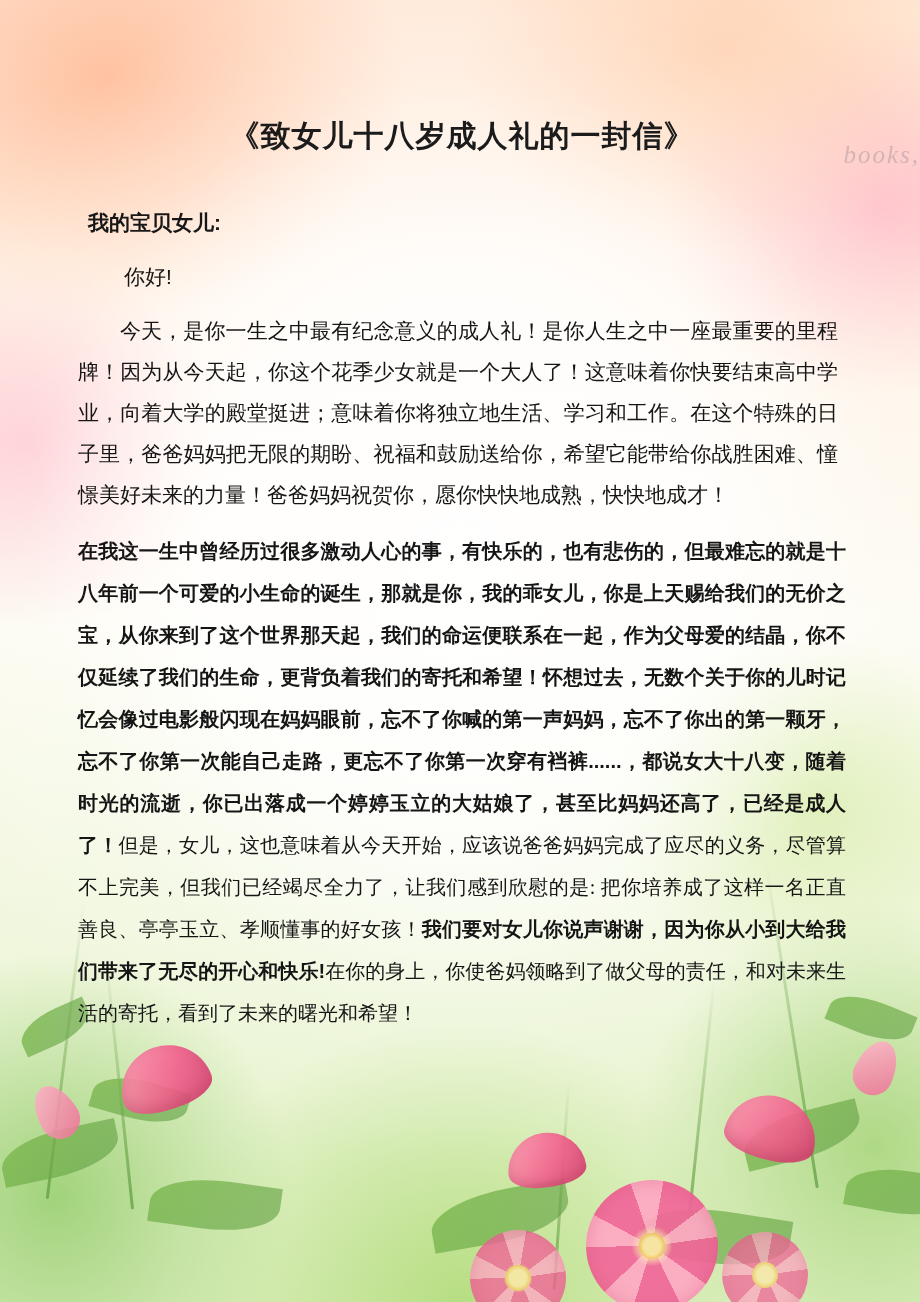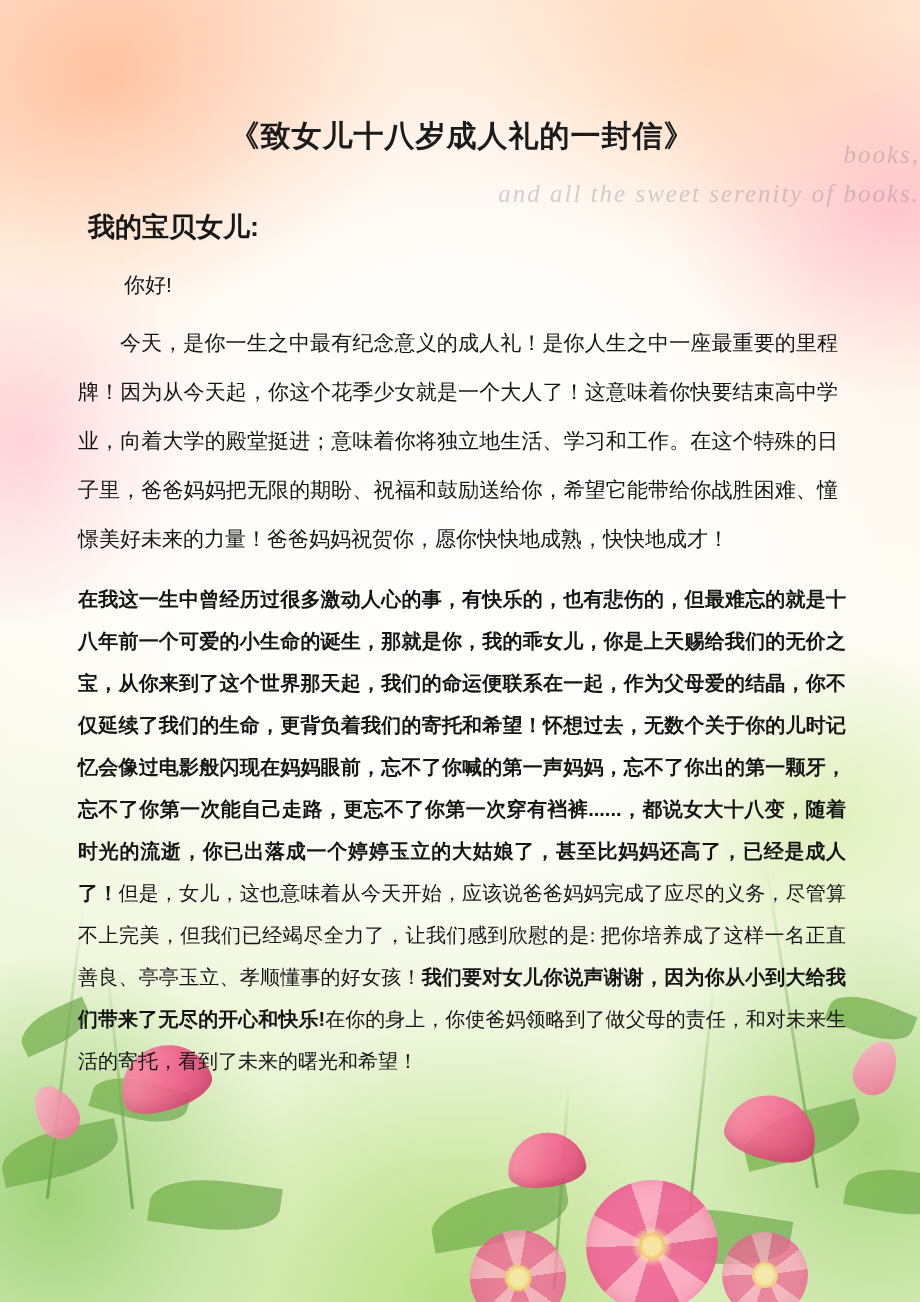--- a/index.html
+++ b/index.html
@@ -116,36 +116,36 @@
     margin: 116px 0 0 0;
     text-align: center;
     font-size: 30px;
     font-weight: bold;
     color: #1b1b1b;
     letter-spacing: 1px;
     font-family: "Liberation Sans", "DejaVu Sans", sans-serif;
   }
   .salutation {
     margin: 52px 0 0 10px;
-    font-size: 27px;
+    font-size: 21px;
     font-weight: bold;
     color: #171717;
     font-family: "Liberation Sans", "DejaVu Sans", sans-serif;
   }
   .greeting {
     margin: 26px 0 0 46px;
     font-size: 21px;
     font-weight: normal;
     color: #171717;
     font-family: "Liberation Sans", "DejaVu Sans", sans-serif;
   }
   p.body-par {
     margin: 20px 8px 0 0;
     font-size: 20.5px;
-    line-height: 49px;
+    line-height: 41px;
     color: #151515;
     text-align: justify;
     text-indent: 2em;
     text-justify: inter-ideograph;
   }
   p.body-par.serif-par {
     font-family: "Liberation Serif", "DejaVu Serif", serif;
     font-size: 21px;
   }
   p.mixed-par {
@@ -162,21 +162,21 @@
   }
   .seg-serif {
     font-family: "Liberation Serif", "DejaVu Serif", serif;
   }
 </style>
 </head>
 <body>
 
 <div class="page">
 
-  <div class="watermark"><span>books,</span><br><span>and all the sweet serenity of books.</span></div>
+  <div class="watermark"><span>books,</span><br></div>
 
   <div class="flora">
     <div class="stem" style="left:64px; top:900px; height:300px; transform:rotate(7deg);"></div>
     <div class="stem" style="left:118px; top:960px; height:250px; transform:rotate(-6deg);"></div>
     <div class="leaf" style="left:18px; top:1010px; width:74px; height:34px; transform:rotate(-24deg);"></div>
     <div class="leaf" style="left:92px; top:1080px; width:96px; height:40px; transform:rotate(16deg);"></div>
     <div class="leaf" style="left:0px; top:1130px; width:120px; height:46px; transform:rotate(-12deg);"></div>
     <div class="leaf" style="left:150px; top:1180px; width:130px; height:50px; transform:rotate(8deg);"></div>
     <div class="tulip" style="left:118px; top:1046px; transform:rotate(-18deg);"></div>
     <div class="bud" style="left:36px; top:1084px; transform:rotate(-30deg);"></div>

